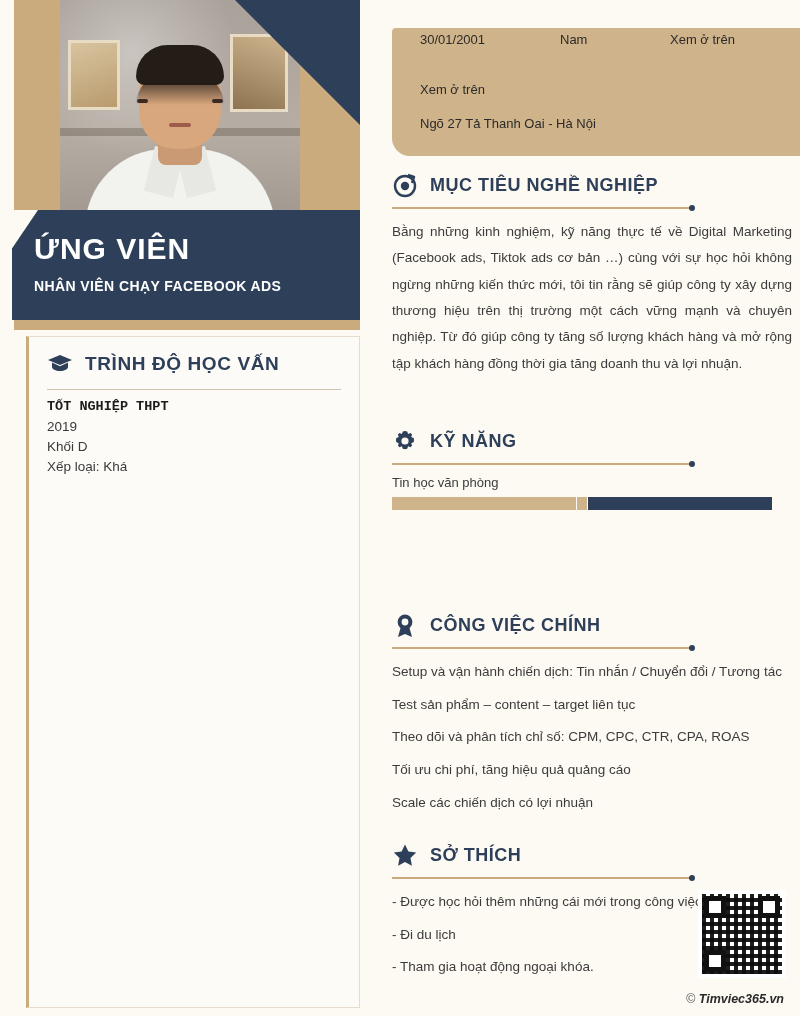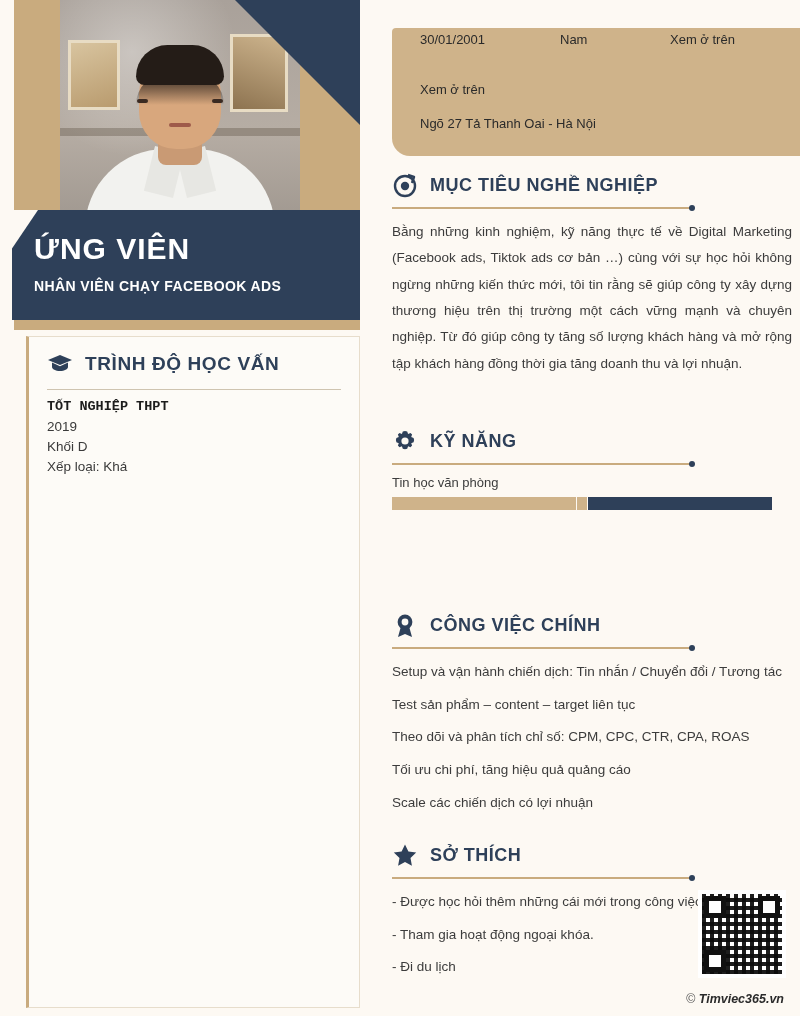--- a/index.html
+++ b/index.html
@@ -400,22 +400,22 @@
       <span class="sec-ico">
         <svg width="26" height="26" viewBox="0 0 26 26">
           <path d="M13 2.5 l3.4 7.1 7.8 1 -5.7 5.4 1.4 7.8 -6.9-3.8 -6.9 3.8 1.4-7.8 -5.7-5.4 7.8-1 Z" fill="#2e4059"></path>
         </svg>
       </span>
       <span class="sec-title">SỞ THÍCH</span>
     </div>
     <div class="sec-rule"></div>
     <div class="sec-body">
       <div class="bullet-line">- Được học hỏi thêm những cái mới trong công việc</div>
+      <div class="bullet-line">- Đi du lịch</div>
       <div class="bullet-line">- Tham gia hoạt động ngoại khóa.</div>
-      <div class="bullet-line">- Đi du lịch</div>
     </div>
   </div>
 
   <div class="qr">
     <div class="qr-grid"></div>
     <div class="qr-eye tl"></div>
     <div class="qr-eye tr"></div>
     <div class="qr-eye bl"></div>
   </div>
 

